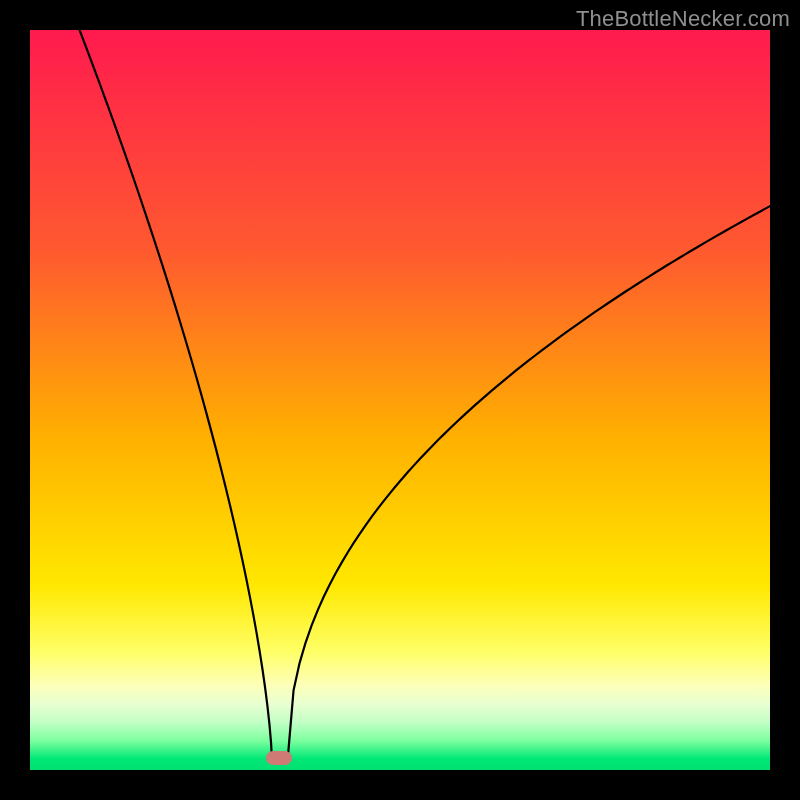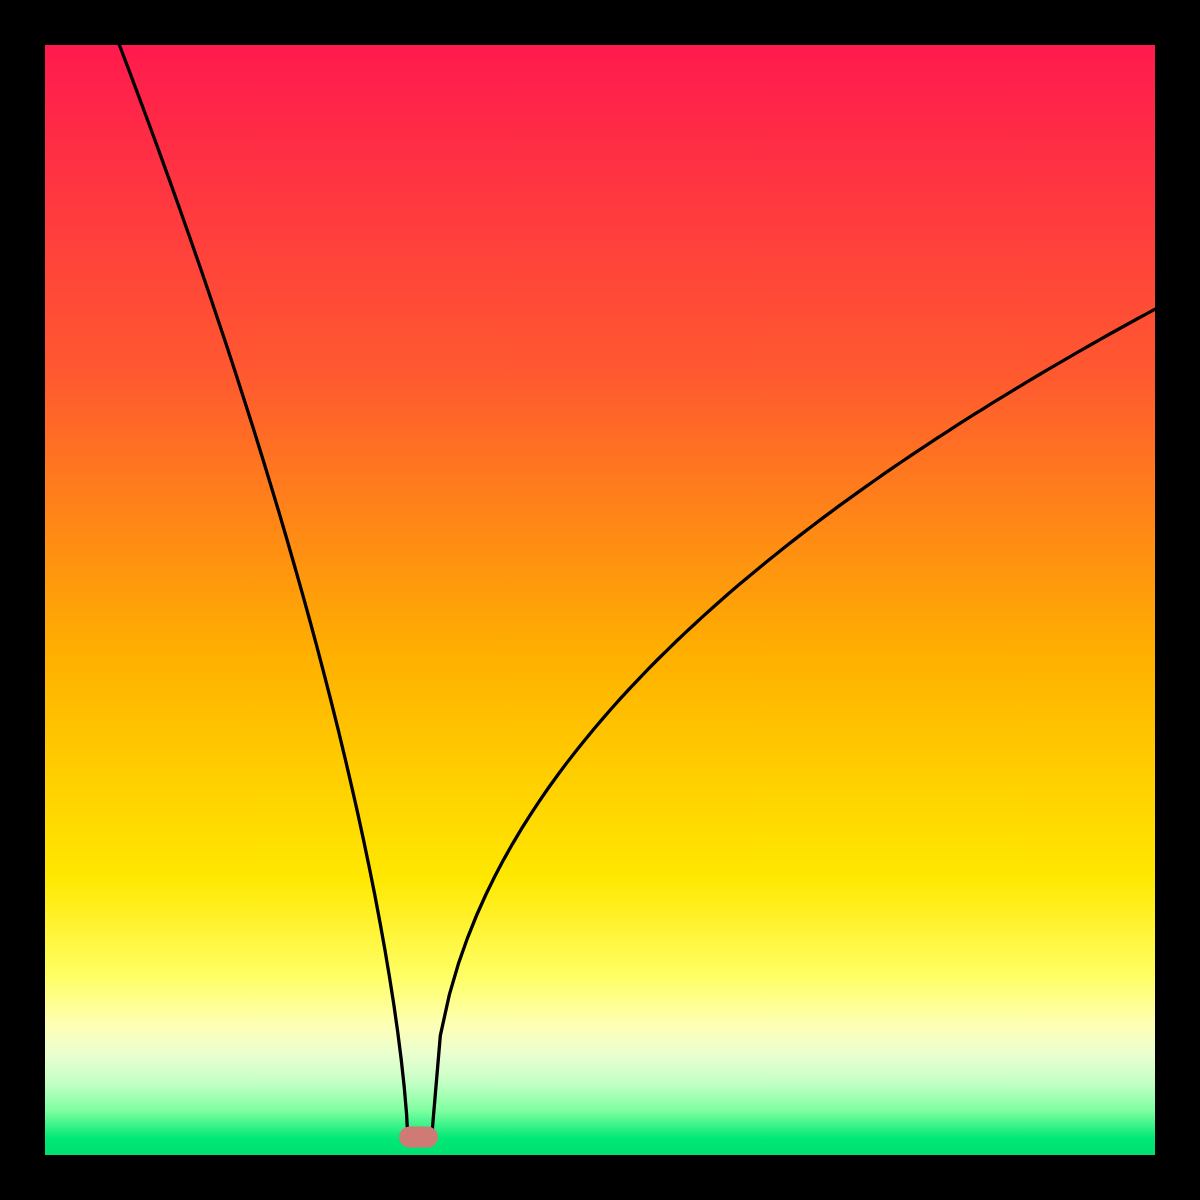--- a/index.html
+++ b/index.html
@@ -56,20 +56,21 @@
     height: 14px;
     border-radius: 8px;
     transform: translate(-50%, -50%);
   }
 </style>
 </head>
 <body>
 
 <div class="frame">
 
+  <div class="watermark">TheBottleNecker.com</div>
 
   <div class="plot-area">
     <svg class="gradient-bg" viewBox="0 0 740 740" preserveAspectRatio="none">
       <defs>
         <linearGradient id="bg-grad" x1="0" y1="0" x2="0" y2="1">
             <stop offset="0.00%" stop-color="#ff1a4e"></stop>
             <stop offset="30.00%" stop-color="#ff5a2f"></stop>
             <stop offset="55.00%" stop-color="#ffb000"></stop>
             <stop offset="75.00%" stop-color="#ffe800"></stop>
             <stop offset="84.00%" stop-color="#ffff66"></stop>

